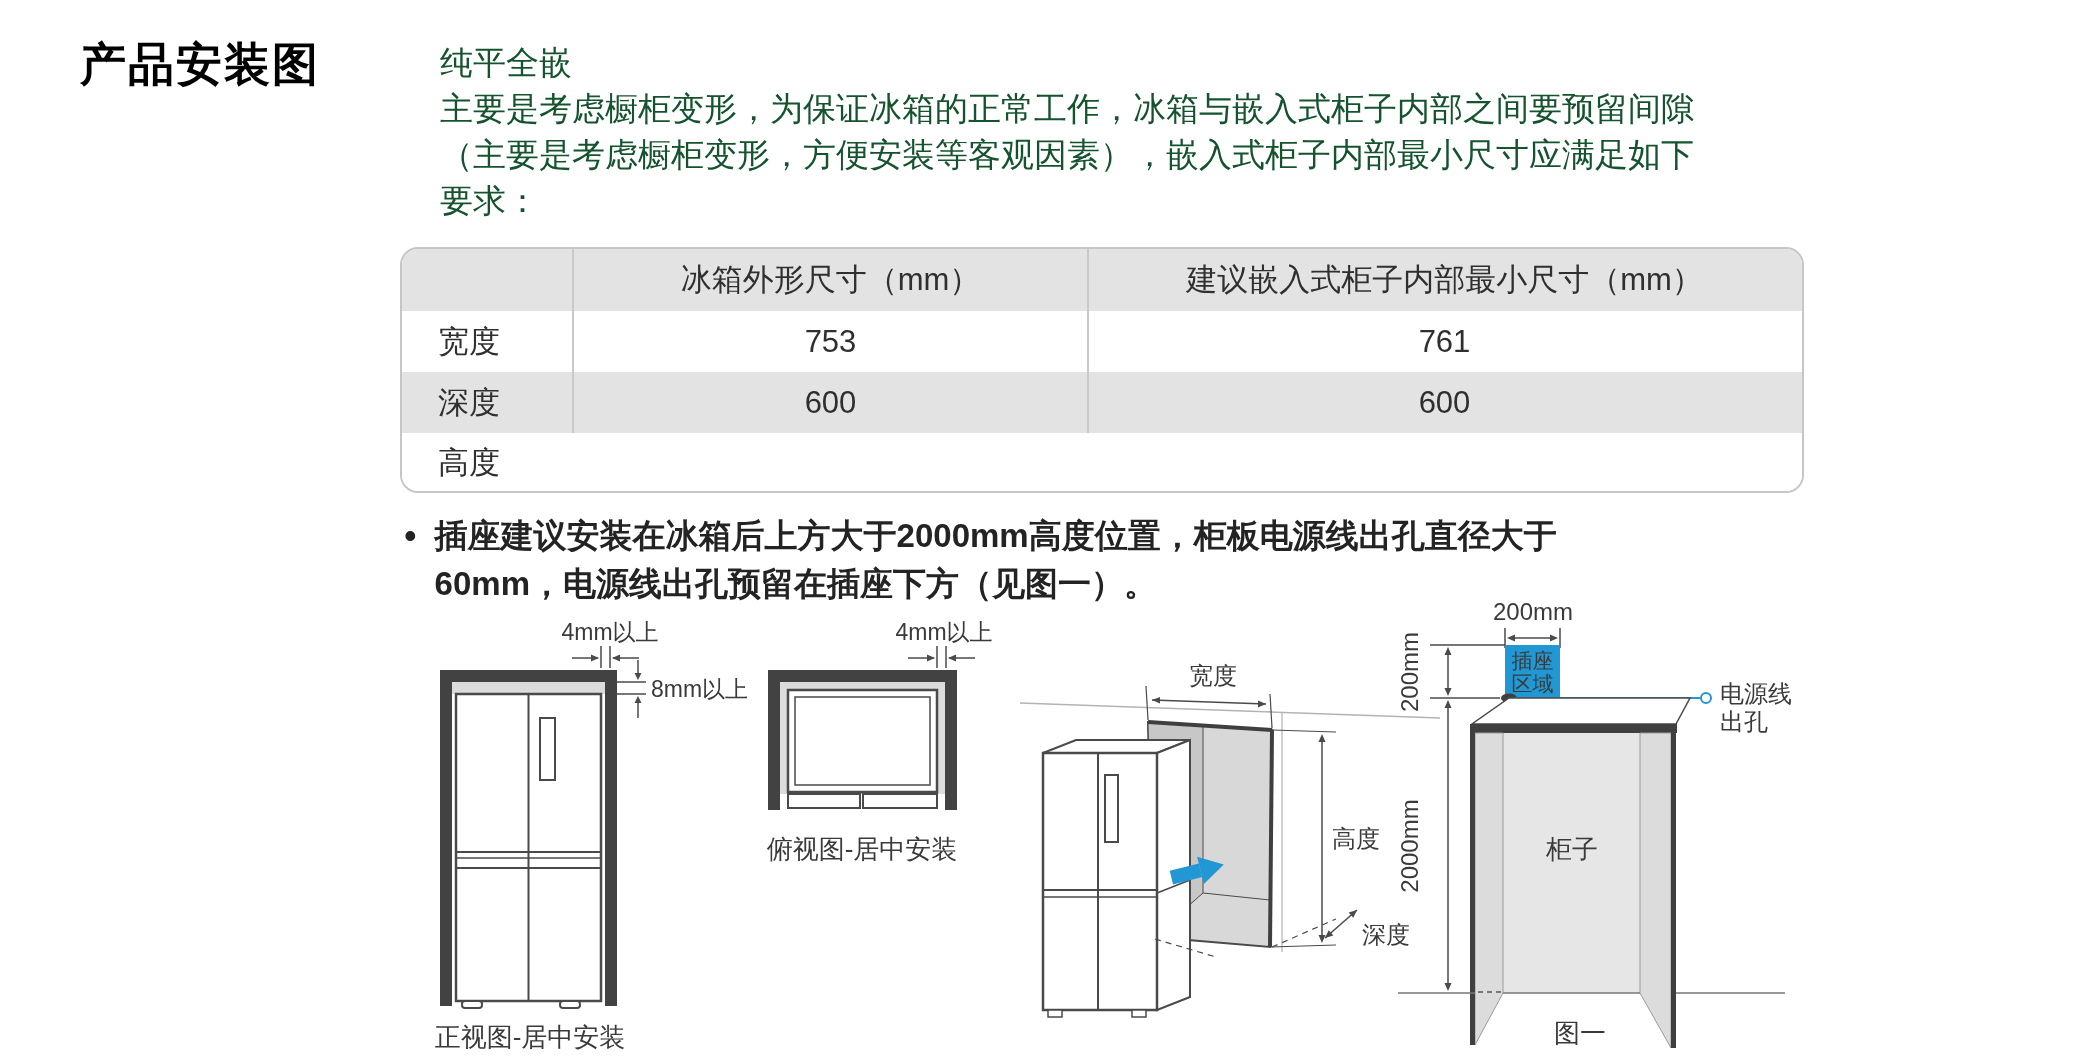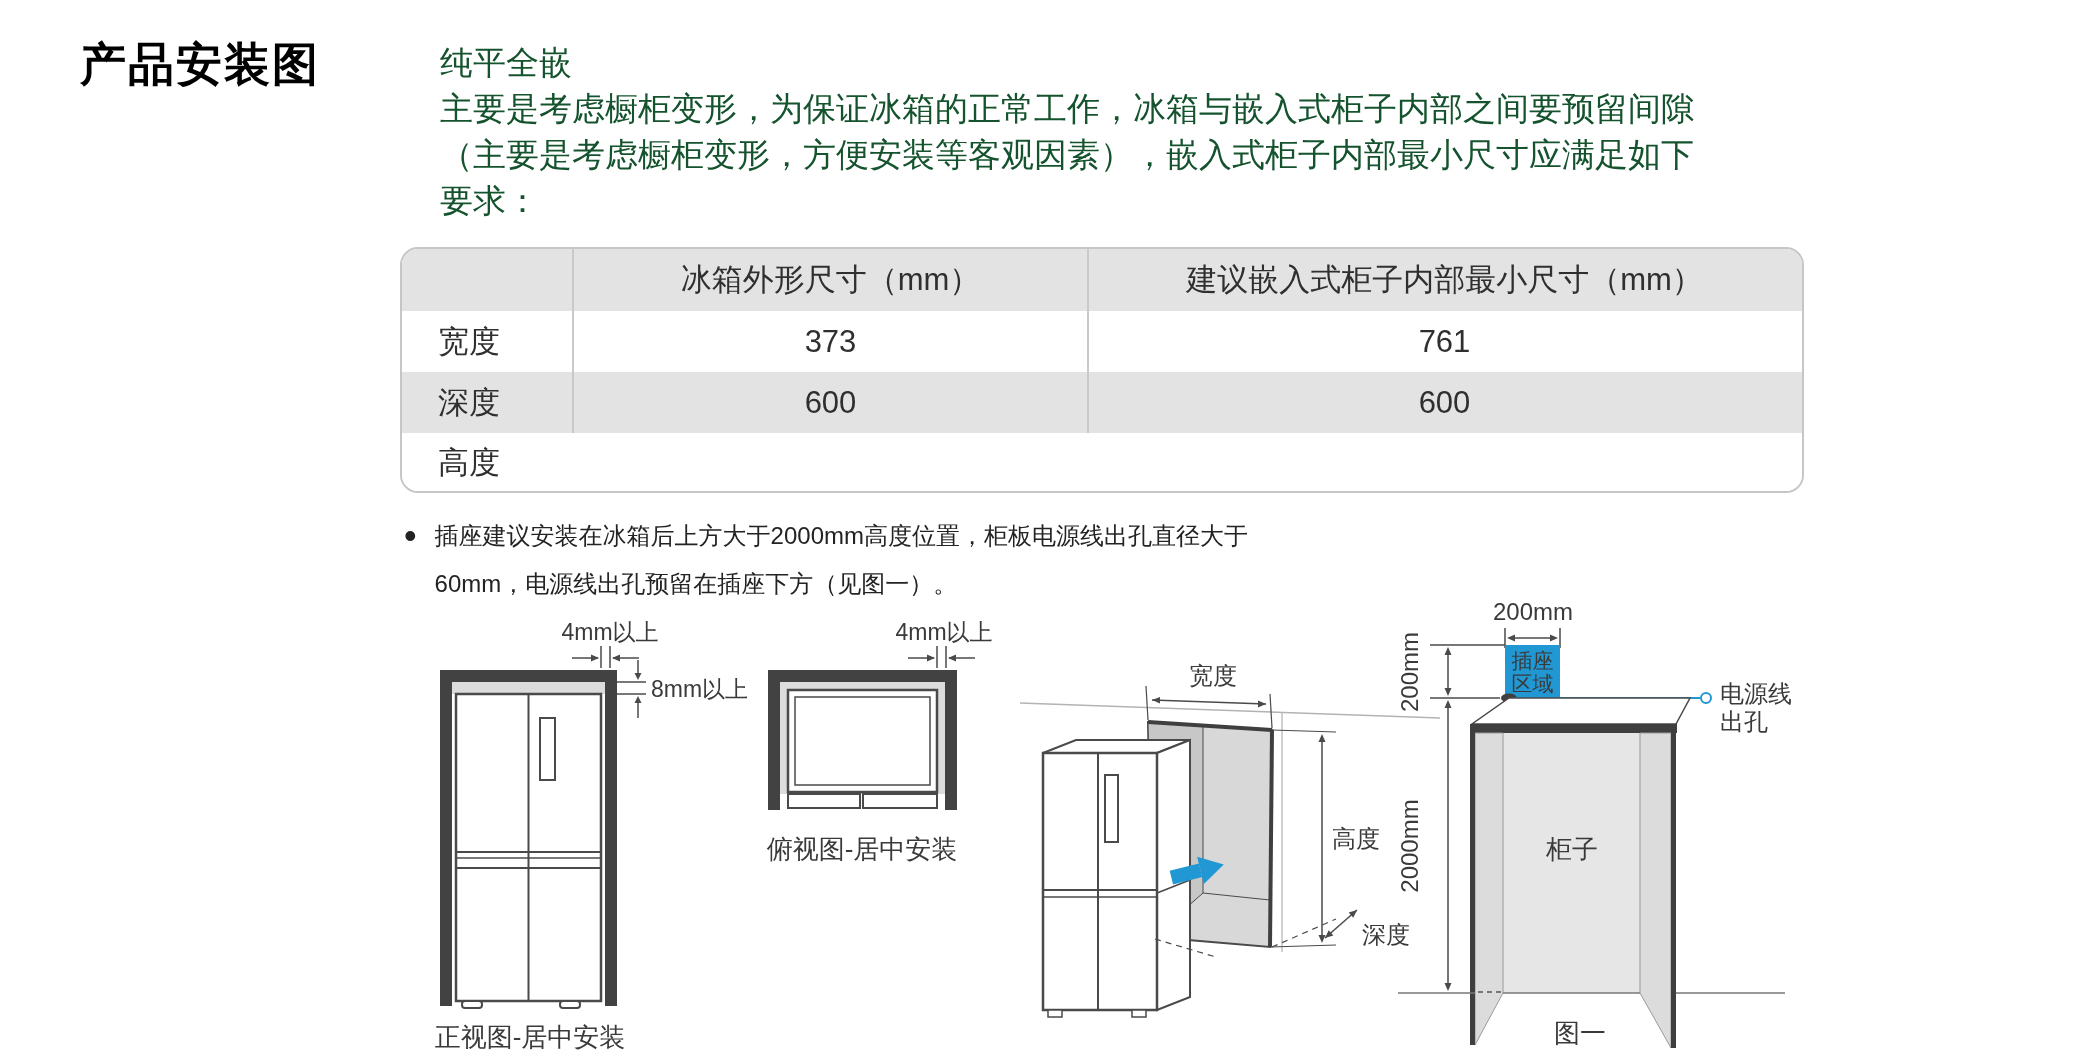--- a/index.html
+++ b/index.html
@@ -18,21 +18,21 @@
   .t-row.r1 { height:61px; background:#fff; }
   .t-row.r2 { height:61px; background:#e3e3e3; }
   .t-row.r3 { height:60px; background:#fff; }
   .t-cell { display:flex; align-items:center; justify-content:center; }
   .t-c1 { width:170px; justify-content:flex-start; padding-left:36px; }
   .t-c2 { width:515px; border-left:2px solid #c9c9c9; }
   .t-c3 { width:713px; border-left:2px solid #c9c9c9; }
 
   .bullet { position:absolute; left:404px; top:512px; display:flex; color:#232323; }
   .bullet .dot { font-size:36px; line-height:48px; margin-right:18px; color:#232323; }
-  .bullet .btxt { font-size:24px; line-height:48px; font-weight:400; width:1400px; }
+  .bullet .btxt { font-size:33px; line-height:48px; font-weight:700; width:1400px; }
 
   svg { position:absolute; }
   svg text { fill:#3a3a3a; }
   .dimtxt { font-size:23px; }
   .captxt { font-size:26px; }
   .lbltxt { font-size:24px; }
 </style>
 </head>
 <body>
 
@@ -48,21 +48,21 @@
   </div>
 
   <div class="spec-table">
     <div class="t-row head">
       <div class="t-cell t-c1"></div>
       <div class="t-cell t-c2">冰箱外形尺寸（mm）</div>
       <div class="t-cell t-c3">建议嵌入式柜子内部最小尺寸（mm）</div>
     </div>
     <div class="t-row r1">
       <div class="t-cell t-c1">宽度</div>
-      <div class="t-cell t-c2">373</div>
+      <div class="t-cell t-c2">753</div>
       <div class="t-cell t-c3">761</div>
     </div>
     <div class="t-row r2">
       <div class="t-cell t-c1">深度</div>
       <div class="t-cell t-c2">600</div>
       <div class="t-cell t-c3">600</div>
     </div>
     <div class="t-row r3">
       <div class="t-cell t-c1">高度</div>
     </div>

